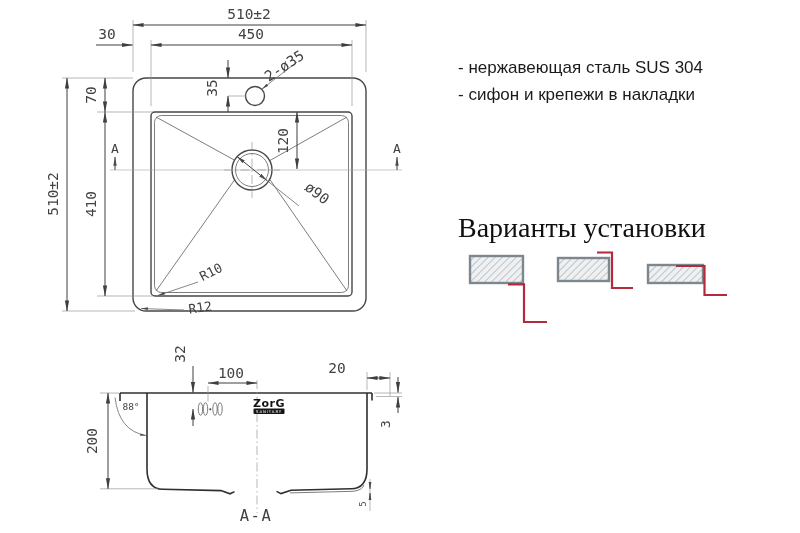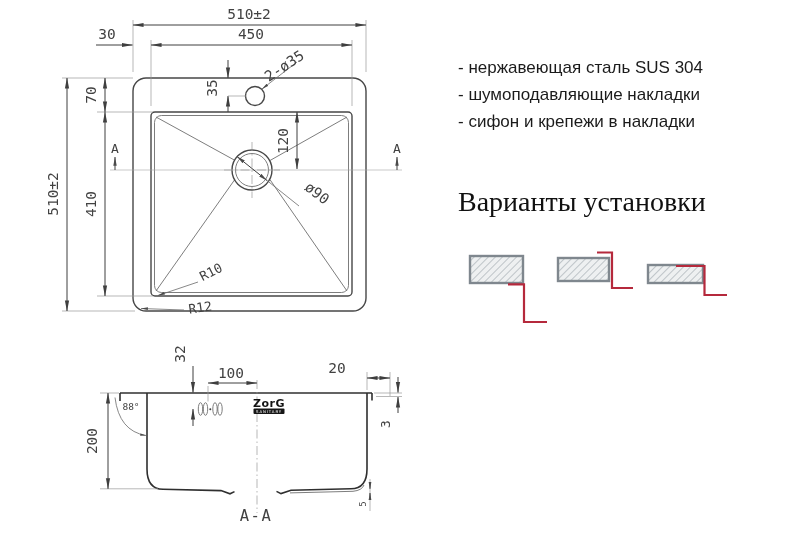--- a/index.html
+++ b/index.html
@@ -2,21 +2,21 @@
 <html><head>
 <meta charset="utf-8">
 <style>
   html,body{margin:0;padding:0;background:#fff;}
   .screen{position:relative;width:800px;height:533px;background:#ffffff;overflow:hidden;
           font-family:"Liberation Sans",sans-serif;}
   .abs{position:absolute;}
   
   .specs{left:458px;top:26px;width:330px;color:#1b1b1b;font-size:17px;line-height:27px;margin-top:28px;}
   .spec-item{white-space:nowrap;}
-  .install-title{left:458px;top:186px;width:320px;color:#101010;
+  .install-title{left:458px;top:212px;width:320px;color:#101010;
                  font-family:"Liberation Serif",serif;font-size:28px;}
   
   .dimtxt{fill:#424242;font-family:"DejaVu Sans Mono",monospace;font-size:14.5px;}
   .dimtxt.small{font-size:13px;}
   .thin{stroke:#9a9a9a;stroke-width:0.7;fill:none;}
   .dim{stroke:#3f3f3f;stroke-width:1;fill:none;}
   .edge{stroke:#474747;stroke-width:1.4;fill:none;}
   .edge2{stroke:#6e6e6e;stroke-width:0.9;fill:none;}
   .sect{stroke:#2f2f2f;stroke-width:1.6;fill:none;}
   .leader{stroke:#6a6a6a;stroke-width:0.8;fill:none;}
@@ -205,21 +205,20 @@
       <line x1="370" y1="142" x2="370" y2="148.8" class="dim" stroke-width="0.8" marker-end="url(#arS2)"></line>
       <line x1="370" y1="153" x2="370" y2="159.5" class="dim" stroke-width="0.8" marker-start="url(#arS2)"></line>
       <text x="366" y="164" text-anchor="middle" transform="rotate(-90 366 164)" class="dimtxt" style="font-size:8.5px">5</text>
     </g>
 
     <text x="256" y="181" text-anchor="middle" class="dimtxt" style="font-size:15.5px;letter-spacing:1.5px">A-A</text>
   </svg>
 
   <div class="abs specs">
     <div class="spec-item">- нержавеющая сталь SUS 304</div>
-    <div class="spec-item">- шумоподавляющие накладки</div>
     <div class="spec-item">- сифон и крепежи в накладки</div>
   </div>
 
   <div class="abs install-title">Варианты установки</div>
 
   <svg class="abs" style="left:440px;top:248px" width="320" height="90" viewBox="0 0 320 90">
     <defs>
       <pattern id="hatchP" width="5" height="5" patternUnits="userSpaceOnUse" patternTransform="rotate(45 0 0)">
         <rect x="0" y="0" width="5" height="5" fill="#eef0f1"></rect>
         <line x1="0" y1="0" x2="0" y2="5" stroke="#aab1b7" stroke-width="1.4"></line>

